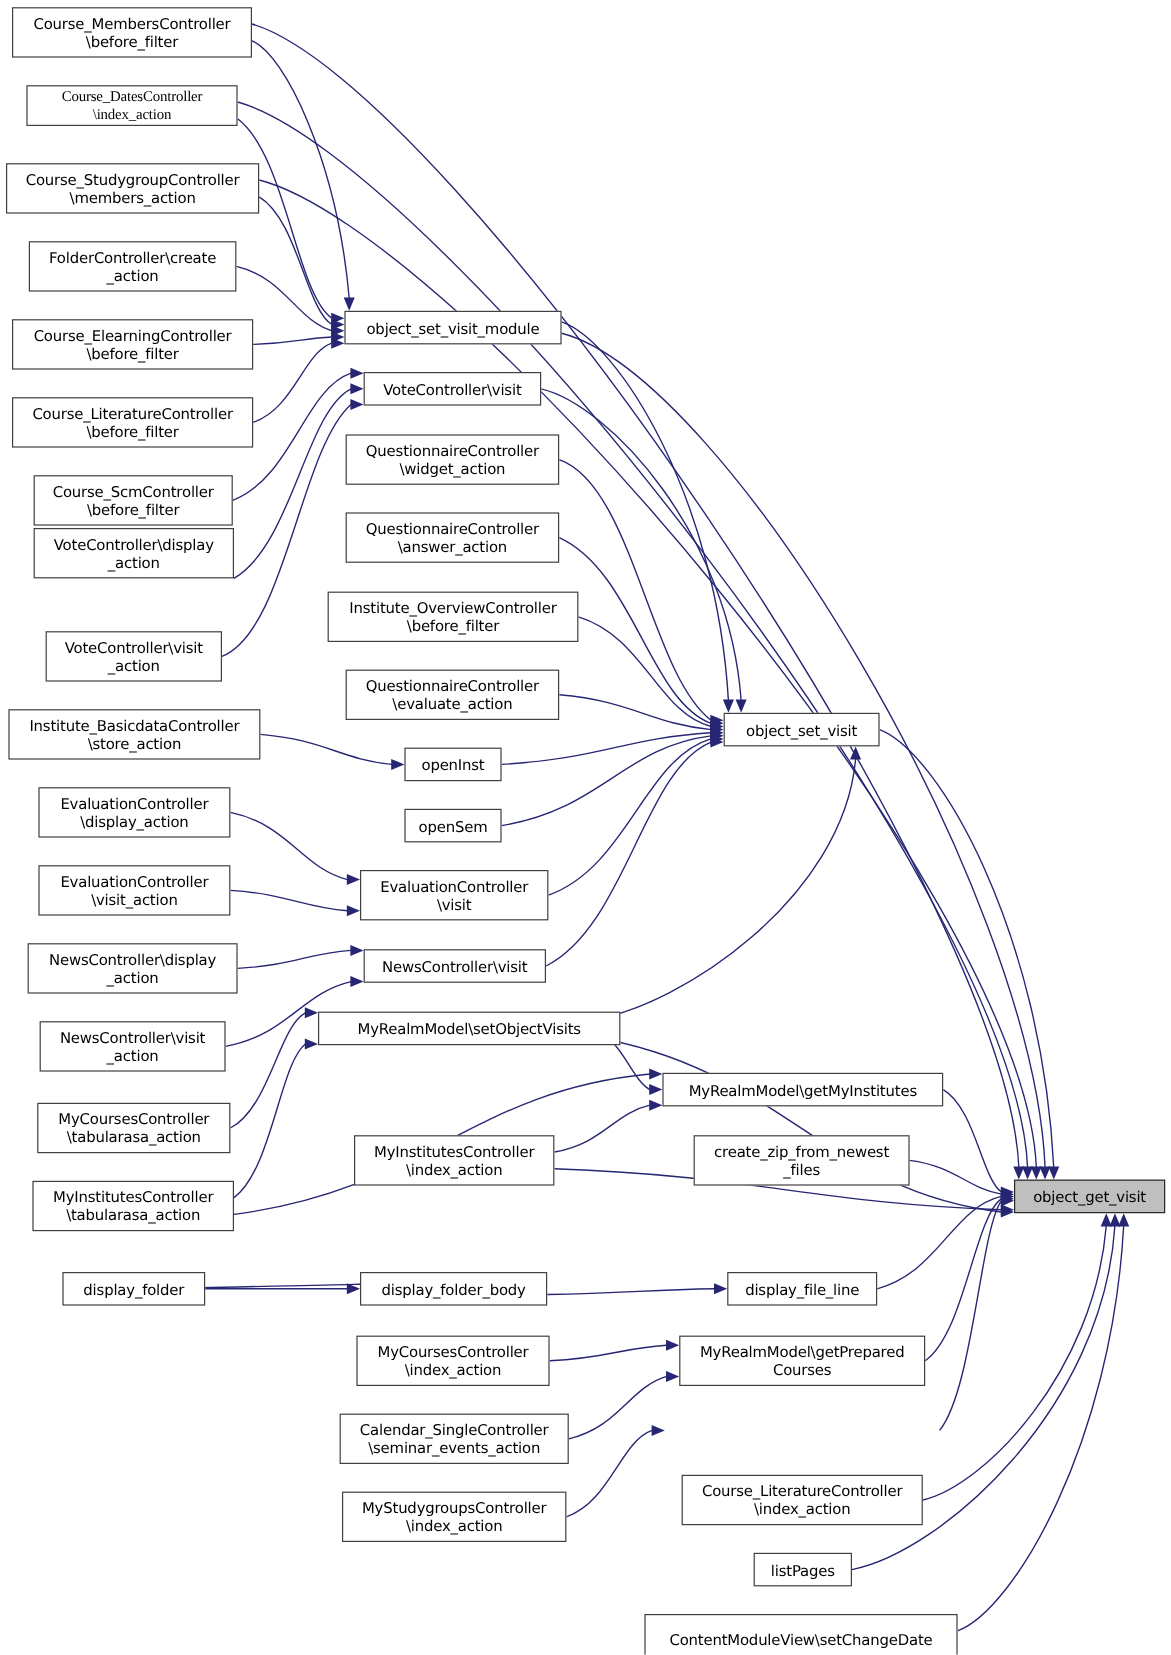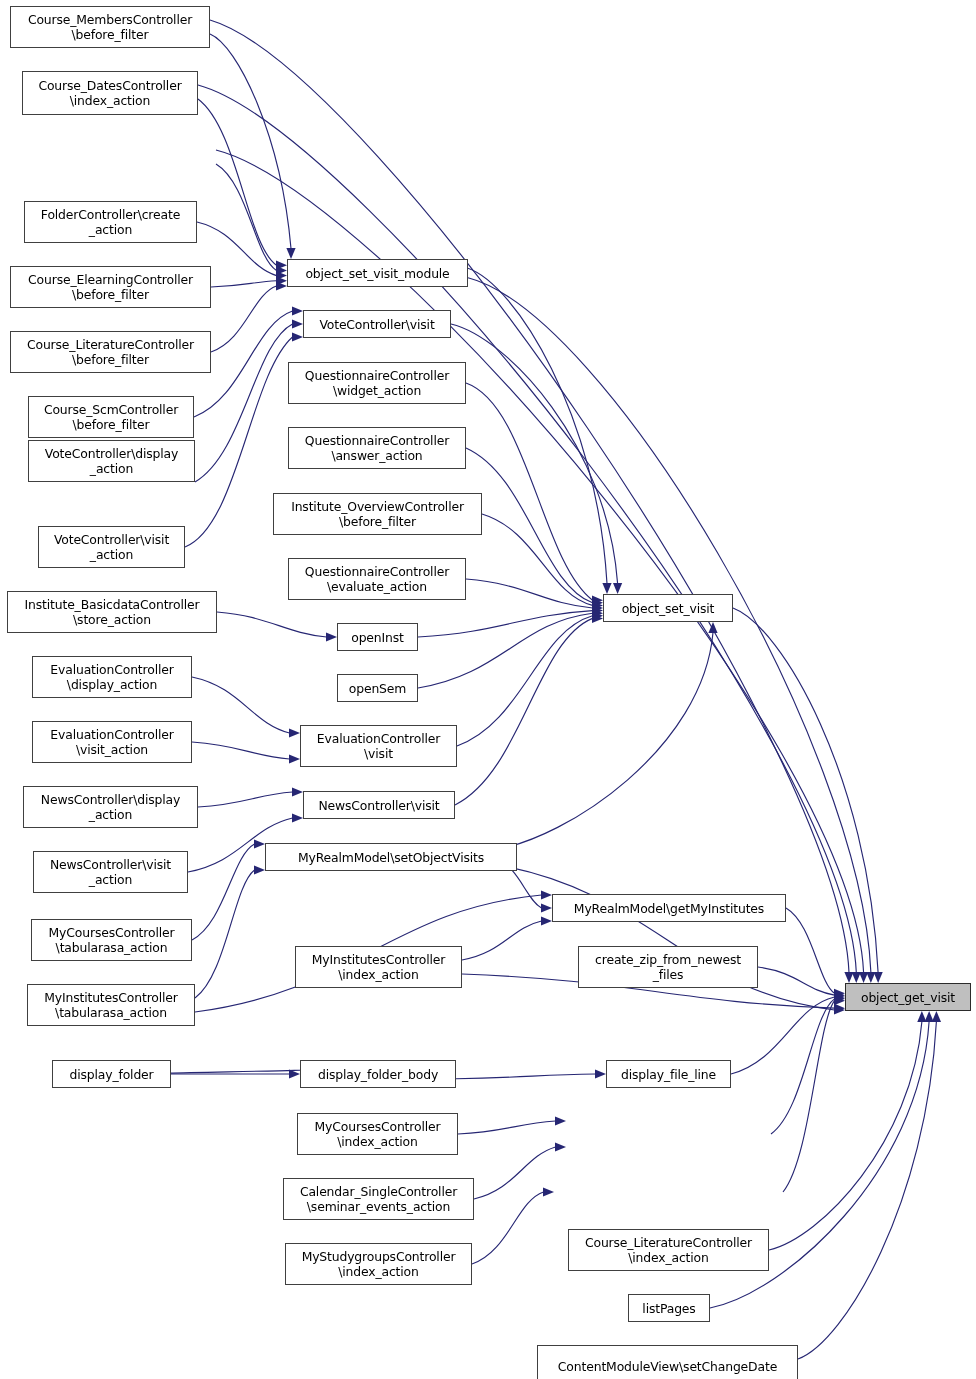--- a/index.html
+++ b/index.html
@@ -156,22 +156,24 @@
       <polygon points="929.1428571428571,1011 933.7428571428571,1022 924.5428571428571,1022" class="arrow-head"></polygon>
       <path d="M 798.0,1359.0 C 845.2,1341.6 926.4,1202.4 936.4,1021.5" class="edge-path"></path>
       <polygon points="936.4285714285714,1011 941.0285714285715,1022 931.8285714285714,1022" class="arrow-head"></polygon>
       <path d="M 462.0,974.0 C 632.0,980.1 675.0,1002.2 834.5,1008.1" class="edge-path"></path>
       <polygon points="845,1008.1428571428571 834,1012.7428571428571 834,1003.5428571428571" class="arrow-head"></polygon>
       <path d="M 493.0,864.0 C 651.4,890.3 686.6,992.1 834.5,1010.0" class="edge-path"></path>
       <polygon points="845,1010 834,1014.6 834,1005.4" class="arrow-head"></polygon>
     </svg>
 <div class="node" style="left: 10px; top: 6px; width: 200px; height: 42px;">Course_MembersController
 \before_filter</div>
-    <div class="node" style="left: 22px; top: 71px; width: 176px; height: 44px;">Course_DatesController
-\index_action</div>
+    <div class="node" style="left: 22px; top: 71px; width: 176px; height: 34px; font-family: Liberation Serif, serif;">Course_DatesController
+\index_action</div>
+    <div class="node" style="left: 5px; top: 136px; width: 211px; height: 42px;">Course_StudygroupController
+\members_action</div>
     <div class="node" style="left: 24px; top: 201px; width: 173px; height: 42px;">FolderController\create
 _action</div>
     <div class="node" style="left: 10px; top: 266px; width: 201px; height: 42px;">Course_ElearningController
 \before_filter</div>
     <div class="node" style="left: 10px; top: 331px; width: 201px; height: 42px;">Course_LiteratureController
 \before_filter</div>
     <div class="node" style="left: 28px; top: 396px; width: 166px; height: 42px;">Course_ScmController
 \before_filter</div>
     <div class="node" style="left: 28px; top: 440px; width: 167px; height: 42px;">VoteController\display
 _action</div>
@@ -215,18 +217,20 @@
 \index_action</div>
     <div class="node" style="left: 283px; top: 1178px; width: 191px; height: 42px;">Calendar_SingleController
 \seminar_events_action</div>
     <div class="node" style="left: 285px; top: 1243px; width: 187px; height: 42px;">MyStudygroupsController
 \index_action</div>
     <div class="node" style="left: 603px; top: 594px; width: 130px; height: 28px;">object_set_visit</div>
     <div class="node" style="left: 552px; top: 894px; width: 234px; height: 28px;">MyRealmModel\getMyInstitutes</div>
     <div class="node" style="left: 578px; top: 946px; width: 180px; height: 42px;">create_zip_from_newest
 _files</div>
     <div class="node" style="left: 606px; top: 1060px; width: 125px; height: 28px;">display_file_line</div>
+    <div class="node" style="left: 566px; top: 1113px; width: 205px; height: 42px;">MyRealmModel\getPrepared
+Courses</div>
     <div class="node" style="left: 568px; top: 1229px; width: 201px; height: 42px;">Course_LiteratureController
 \index_action</div>
     <div class="node" style="left: 628px; top: 1294px; width: 82px; height: 28px;">listPages</div>
     <div class="node" style="left: 537px; top: 1345px; width: 261px; height: 42px;">ContentModuleView\setChangeDate</div>
     <div class="node current" style="left: 845px; top: 983px; width: 126px; height: 28px;">object_get_visit</div>
   </div>
 
 </body></html>

